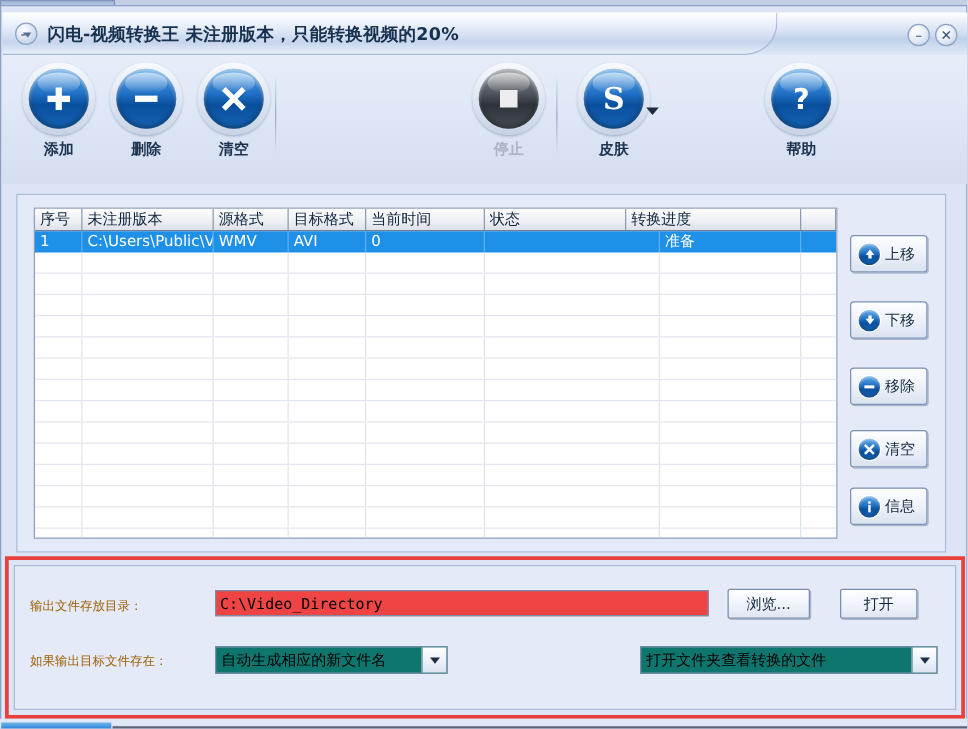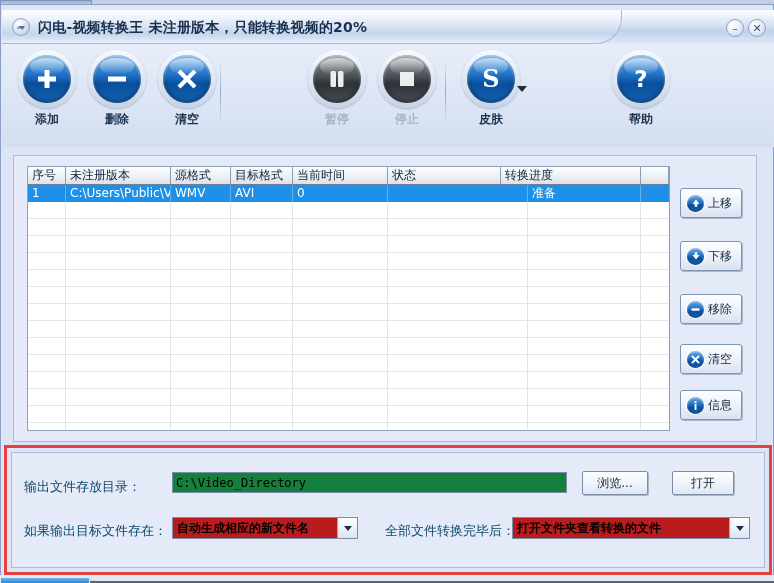--- a/index.html
+++ b/index.html
@@ -96,31 +96,31 @@
     box-shadow:inset 0 -1px 2px rgba(0,0,0,.35), inset 0 1px 2px rgba(255,255,255,.5),
       0 0 0 1px rgba(255,255,255,.85);
     display:flex;align-items:center;justify-content:center;}
   .sblabel{font-size:12px;color:#16293f;font-weight:normal;}
 
   
   .redbox{position:absolute;left:3px;top:440px;width:768px;height:130px;
     border:3px solid #e8403c;box-sizing:border-box;}
   .outpanel{position:absolute;left:10px;top:447px;width:754px;height:116px;
     background:#e4eaf7;border:1px solid #a9bcd8;box-sizing:border-box;}
-  .olabel{position:absolute;font-size:13px;color:#0c4a6e;white-space:nowrap;}
-  .otext{position:absolute;background:#15803d;border:1px solid #7b8ea9;box-sizing:border-box;
+  .olabel{position:absolute;font-size:10px;color:#a16207;white-space:nowrap;}
+  .otext{position:absolute;background:#ef4444;border:1px solid #7b8ea9;box-sizing:border-box;
     font-family:"DejaVu Sans Mono","Liberation Mono",monospace;font-size:12px;
     padding:2px 0 0 3px;color:#000;line-height:16px;white-space:nowrap;overflow:hidden;}
   .obtn{position:absolute;height:24px;
     background:linear-gradient(180deg,#fdfeff,#f0f4fb 50%,#dfe6f2);
     border:1px solid #7b8ea9;border-radius:2px;box-sizing:border-box;
     box-shadow:1px 1px 0 rgba(130,146,175,.6);
     display:flex;align-items:center;justify-content:center;font-size:12px;color:#13263c;}
-  .ocombo{position:absolute;height:22px;background:#b91c1c;border:1px solid #7b8ea9;
-    box-sizing:border-box;display:flex;align-items:center;font-weight:bold;}
+  .ocombo{position:absolute;height:22px;background:#0f766e;border:1px solid #7b8ea9;
+    box-sizing:border-box;display:flex;align-items:center;}
   .ocombo .cval{flex:1;padding-left:4px;font-size:12px;color:#000;white-space:nowrap;
     overflow:hidden;}
   .ocombo .carrow{width:19px;height:100%;flex:none;
     background:linear-gradient(180deg,#fdfeff,#eef2fa 50%,#dbe3f1);
     border-left:1px solid #9aaac4;display:flex;align-items:center;justify-content:center;}
   .ocombo .carrow span{display:block;width:0;height:0;border-left:4px solid transparent;
     border-right:4px solid transparent;border-top:5px solid #1d2d42;}
 
   
   .statusstrip{position:absolute;left:0;top:575px;width:774px;height:8px;
@@ -191,31 +191,20 @@
                   <path d="M7.5 4.5 L14 11 L20.5 4.5 L23.5 7.5 L17 14 L23.5 20.5 L20.5 23.5 L14 17 L7.5 23.5 L4.5 20.5 L11 14 L4.5 7.5 Z" fill="#fff"></path>
                 </svg>
           </div>
             </div>
           <div class="tblabel">清空</div>
         </div>
 
         <div class="tbsep" style="left:218px"></div>
 
 
-        <div class="tbitem" style="left:298px">
-          <div class="tbicon">
-              <div class="ball gray">
-            <svg width="28" height="28" viewBox="0 0 28 28">
-                  <rect x="7.5" y="6" width="5.5" height="16" rx="1.5" fill="#ededed"></rect>
-                  <rect x="15" y="6" width="5.5" height="16" rx="1.5" fill="#ededed"></rect>
-                </svg>
-          </div>
-            </div>
-          <div class="tblabel disabled">暂停</div>
-        </div>
 
         <div class="tbitem" style="left:368px">
           <div class="tbicon">
               <div class="ball gray">
             <svg width="28" height="28" viewBox="0 0 28 28">
                   <rect x="7" y="7" width="14" height="14" fill="#ededed"></rect>
                 </svg>
           </div>
             </div>
           <div class="tblabel disabled">停止</div>
@@ -469,21 +458,20 @@
       <div class="obtn" style="left:660px;top:18px;width:62px">打开</div>
 
       <div class="olabel" style="left:12px;top:69px">如果输出目标文件存在：</div>
       <div class="ocombo" style="left:160px;top:64px;width:186px">
         <div class="cval">自动生成相应的新文件名</div>
         <div class="carrow">
             <span></span>
           </div>
       </div>
 
-      <div class="olabel" style="left:373px;top:69px">全部文件转换完毕后：</div>
       <div class="ocombo" style="left:500px;top:64px;width:238px">
         <div class="cval">打开文件夹查看转换的文件</div>
         <div class="carrow">
             <span></span>
           </div>
       </div>
     </div>
 
     <div class="redbox"></div>
 

